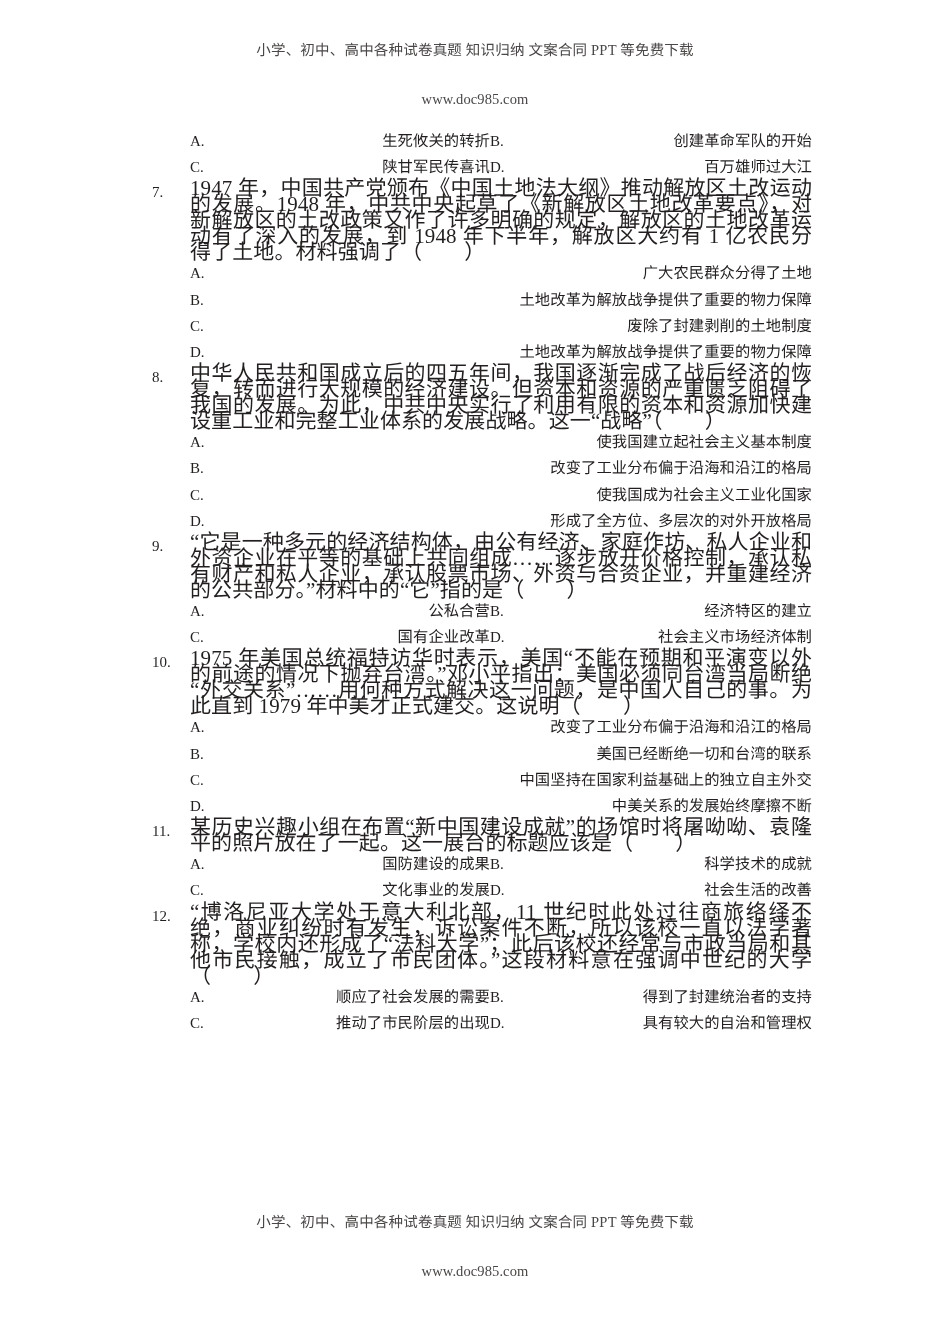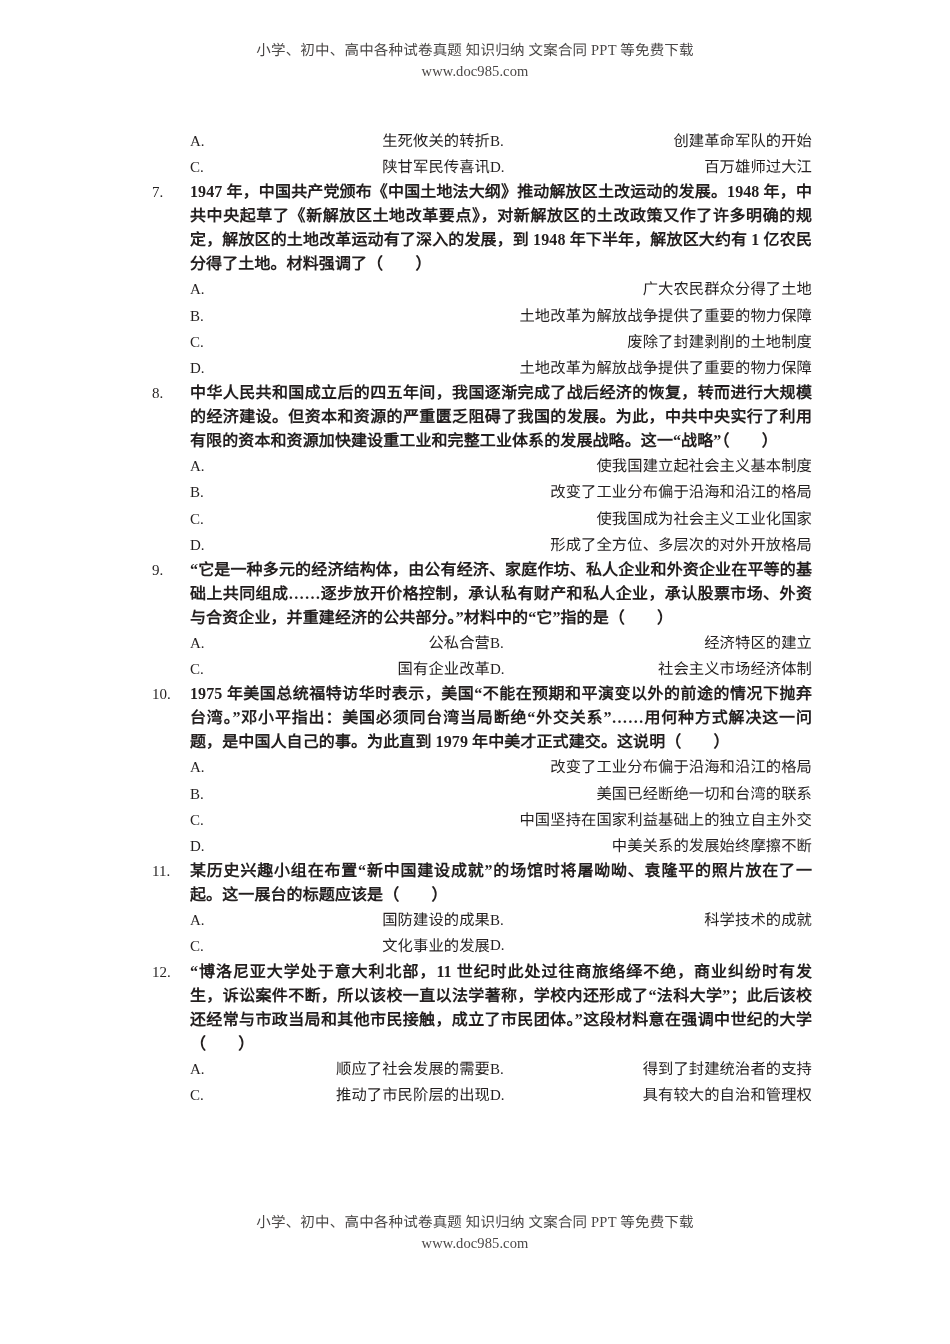--- a/index.html
+++ b/index.html
@@ -36,20 +36,21 @@
     line-height: 21px;
     letter-spacing: 0.2px;
   }
   .wm-header { top: 40px; }
   .wm-footer { top: 1212px; }
   .wm-line-1 { display: block; }
   .wm-line-2 {
     display: block;
     font-family: "Liberation Serif", "DejaVu Serif", serif;
     letter-spacing: 0.1px;
+    margin-top: 28px;
   }
 
   
   .content {
     position: absolute;
     top: 128px;
     left: 152px;
     width: 660px;
   }
 
@@ -63,26 +64,25 @@
     width: 38px;
     flex: 0 0 38px;
     font-size: 15px;
     line-height: 25px;
     text-align: left;
     font-family: "Liberation Serif", "DejaVu Serif", serif;
   }
   .q-num.wide { letter-spacing: 0; }
   .q-body {
     flex: 1 1 auto;
-    font-size: 16px;
-    line-height: 24px;
+    font-size: 21px;
+    line-height: 16px;
     text-align: justify;
     text-justify: inter-ideograph;
     letter-spacing: 0.1px;
-    font-weight: bold;
   }
 
   
   .opts {
     margin: 0;
     padding: 0;
   }
   .opt-row {
     display: flex;
     line-height: 25.2px;
@@ -290,20 +290,21 @@
                 <span class="opt-text">科学技术的成就</span>
               </div>
             </div>
             <div class="opt-row">
               <div class="opt opt-col-a">
                 <span class="opt-letter">C.</span>
                 <span class="opt-text">文化事业的发展</span>
               </div>
               <div class="opt opt-col-b">
                 <span class="opt-letter">D.</span>
+                <span class="opt-text">社会生活的改善</span>
               </div>
             </div>
           </div>
         </div>
         <div>
           <div class="q">
             <div class="q-num wide">12.</div>
             <div class="q-body">“博洛尼亚大学处于意大利北部，11 世纪时此处过往商旅络绎不绝，商业纠纷时有发生，诉讼案件不断，所以该校一直以法学著称，学校内还形成了“法科大学”；此后该校还经常与市政当局和其他市民接触，成立了市民团体。”这段材料意在强调中世纪的大学（　　）</div>
           </div>
           <div class="opts opts-indent">

